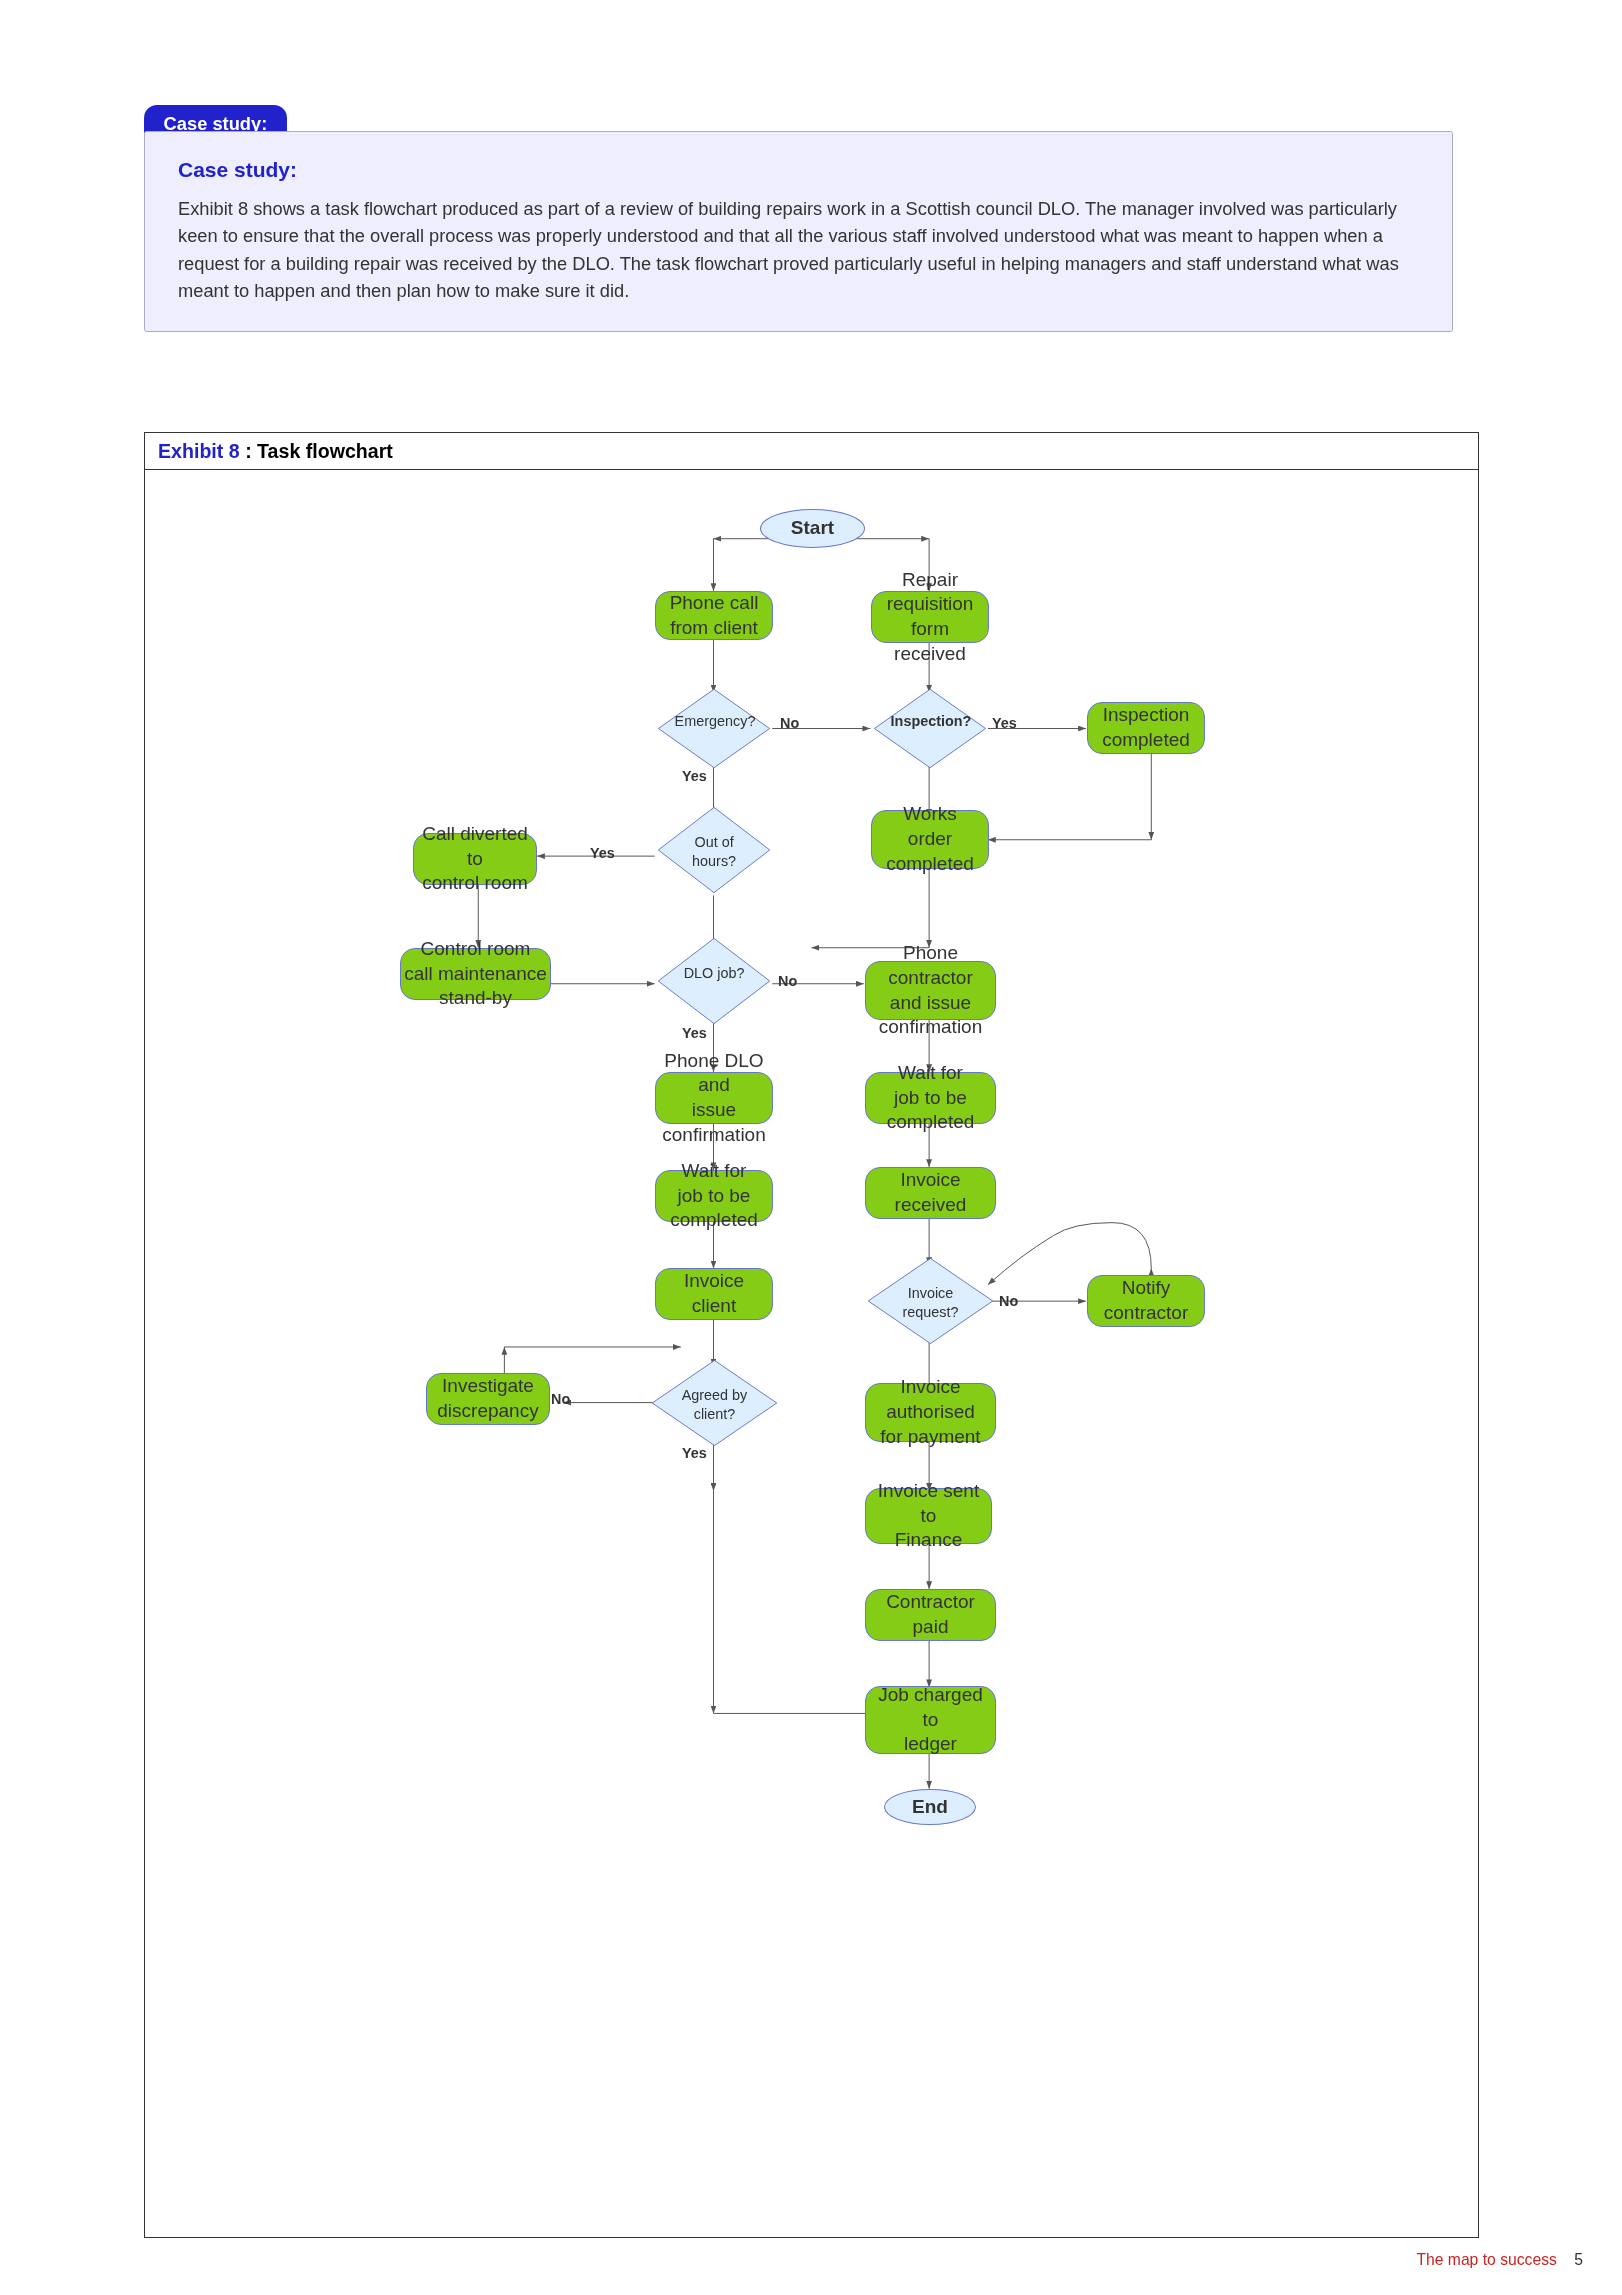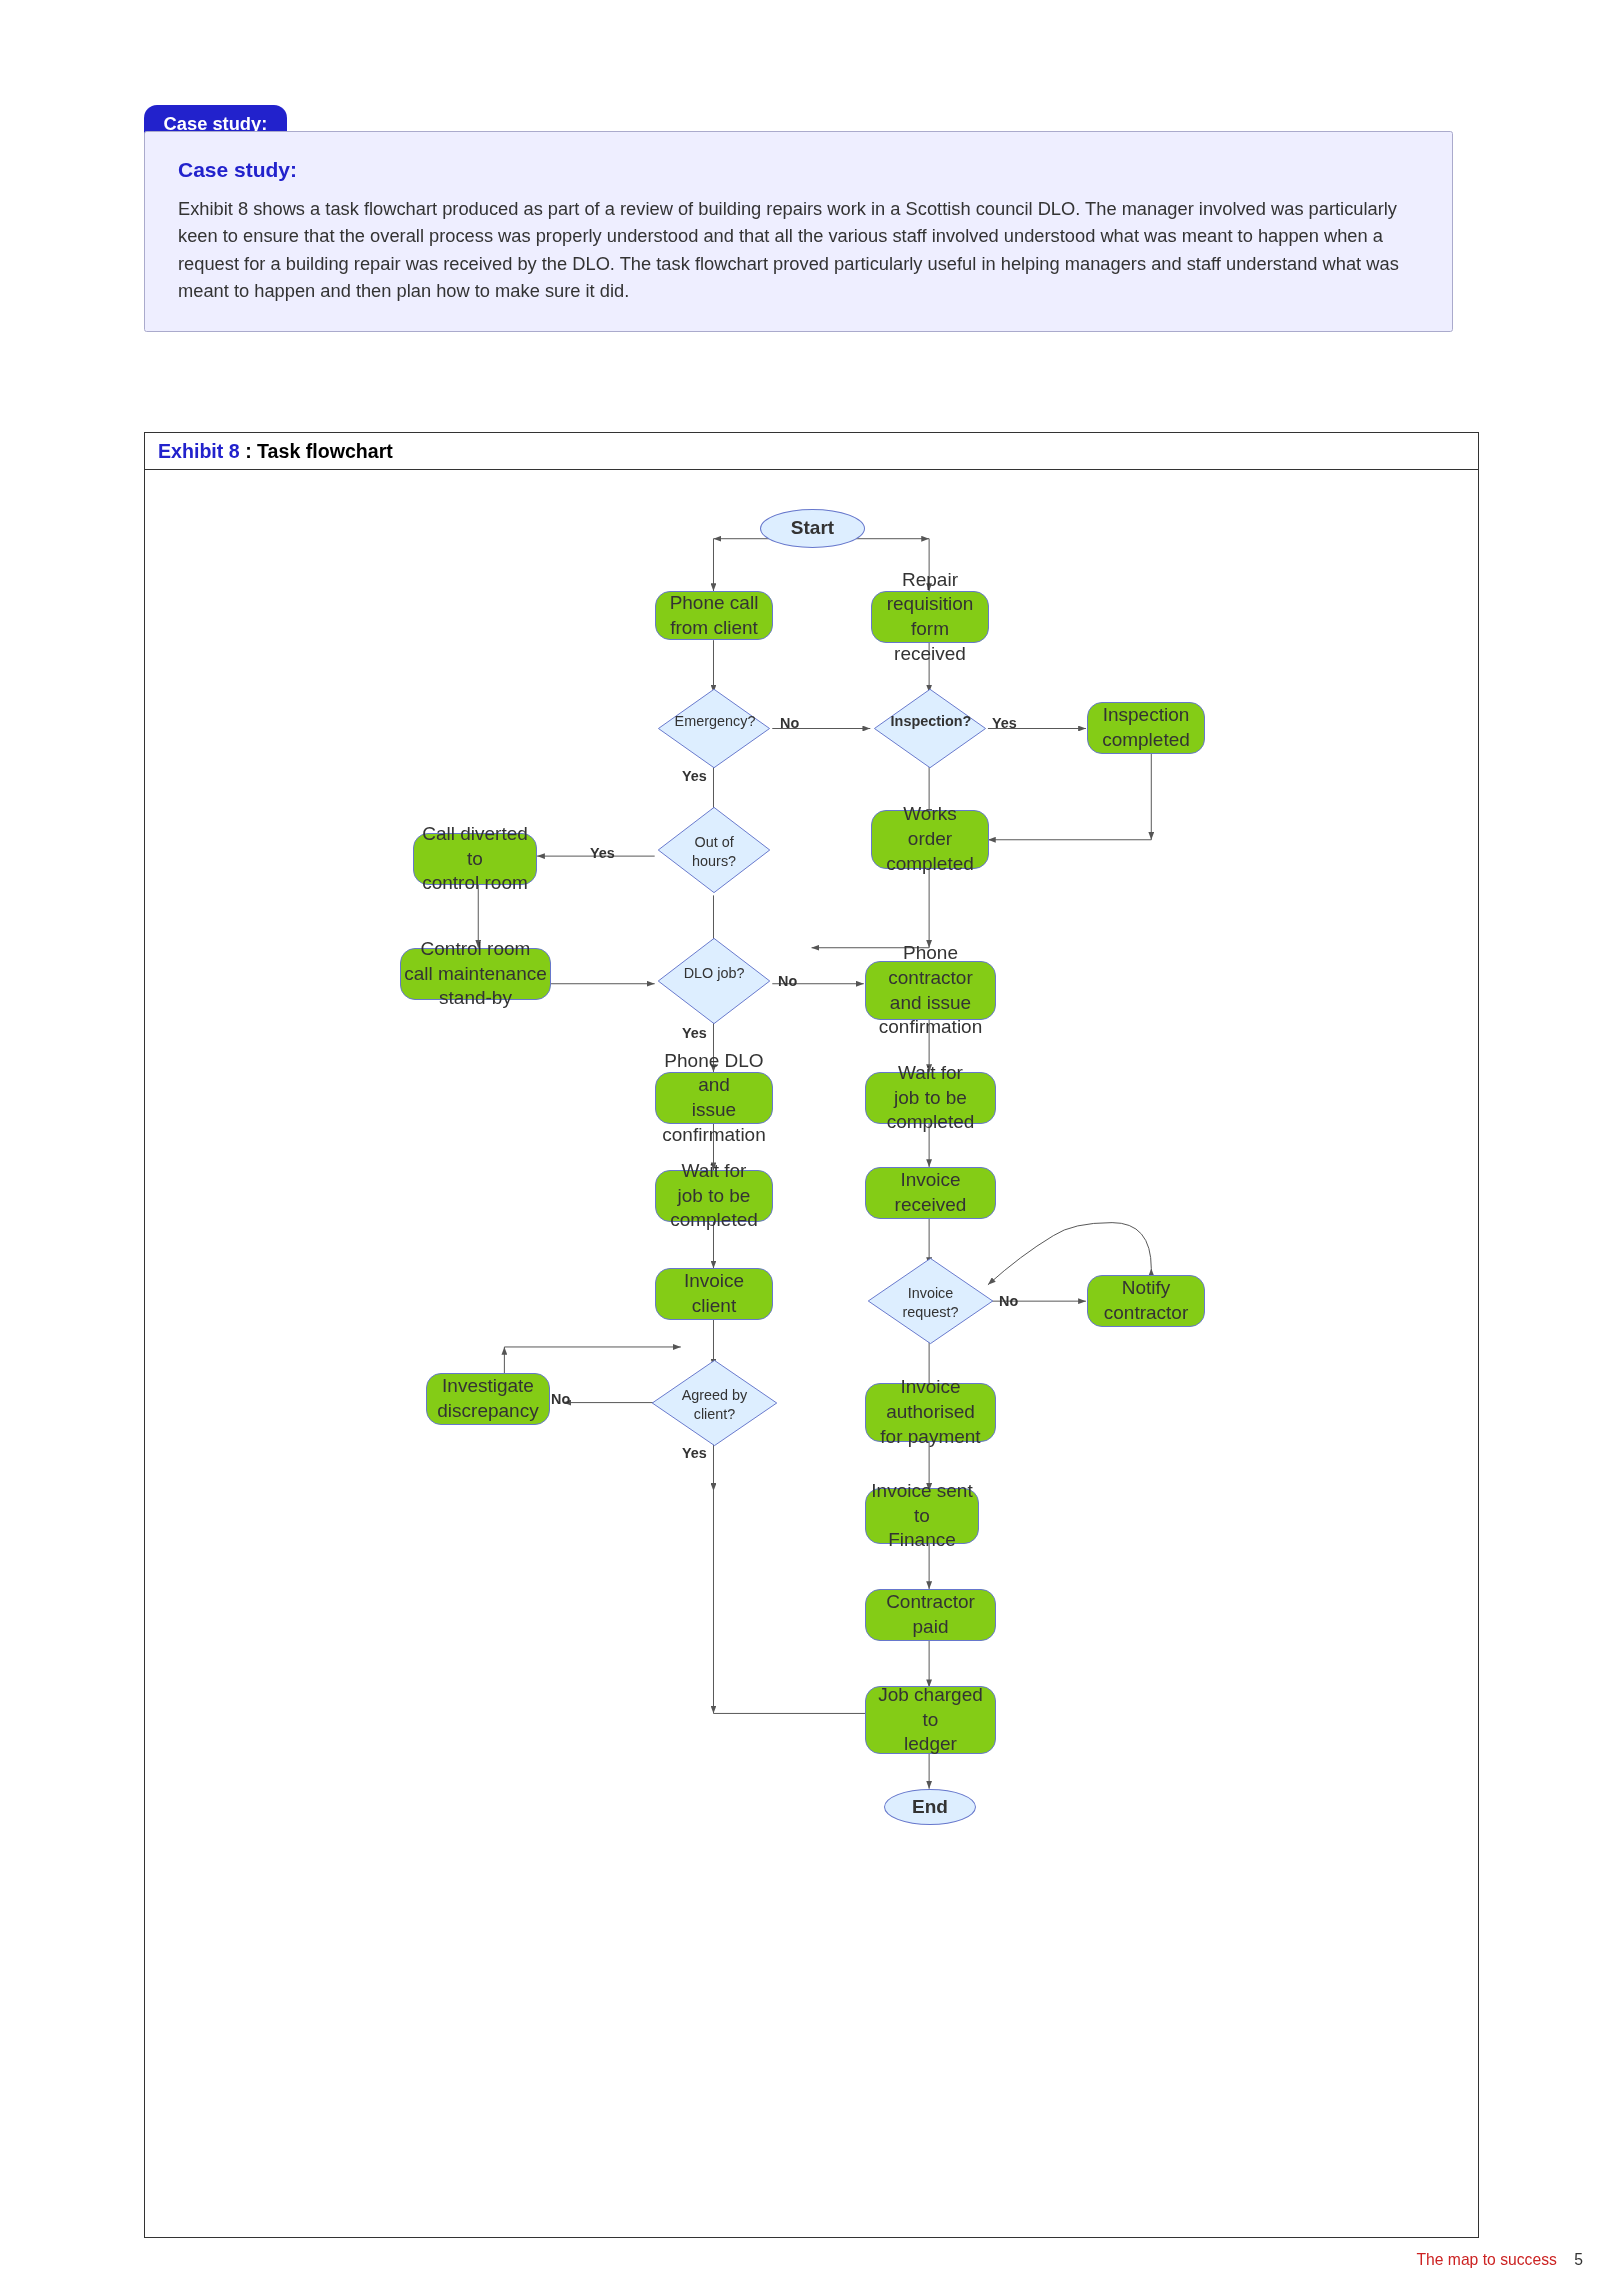--- a/index.html
+++ b/index.html
@@ -412,21 +412,21 @@
       <span>Investigate
 discrepancy</span>
     </div>
 
     <div class="fc-elem fc-rect" style="left:720px; top:913px; width:131px; height:59px; white-space:pre-line;">
       <span>Invoice
 authorised
 for payment</span>
     </div>
 
-    <div class="fc-elem fc-rect" style="left:720px; top:1018px; width:114px; height:56px; white-space:pre-line;">
+    <div class="fc-elem fc-rect" style="left:720px; top:1018px; width:127px; height:56px; white-space:pre-line;">
       <span>Invoice sent
 to
 Finance</span>
     </div>
 
     <div class="fc-elem fc-rect" style="left:720px; top:1119px; width:131px; height:52px; white-space:pre-line;">
       <span>Contractor
 paid</span>
     </div>
 

